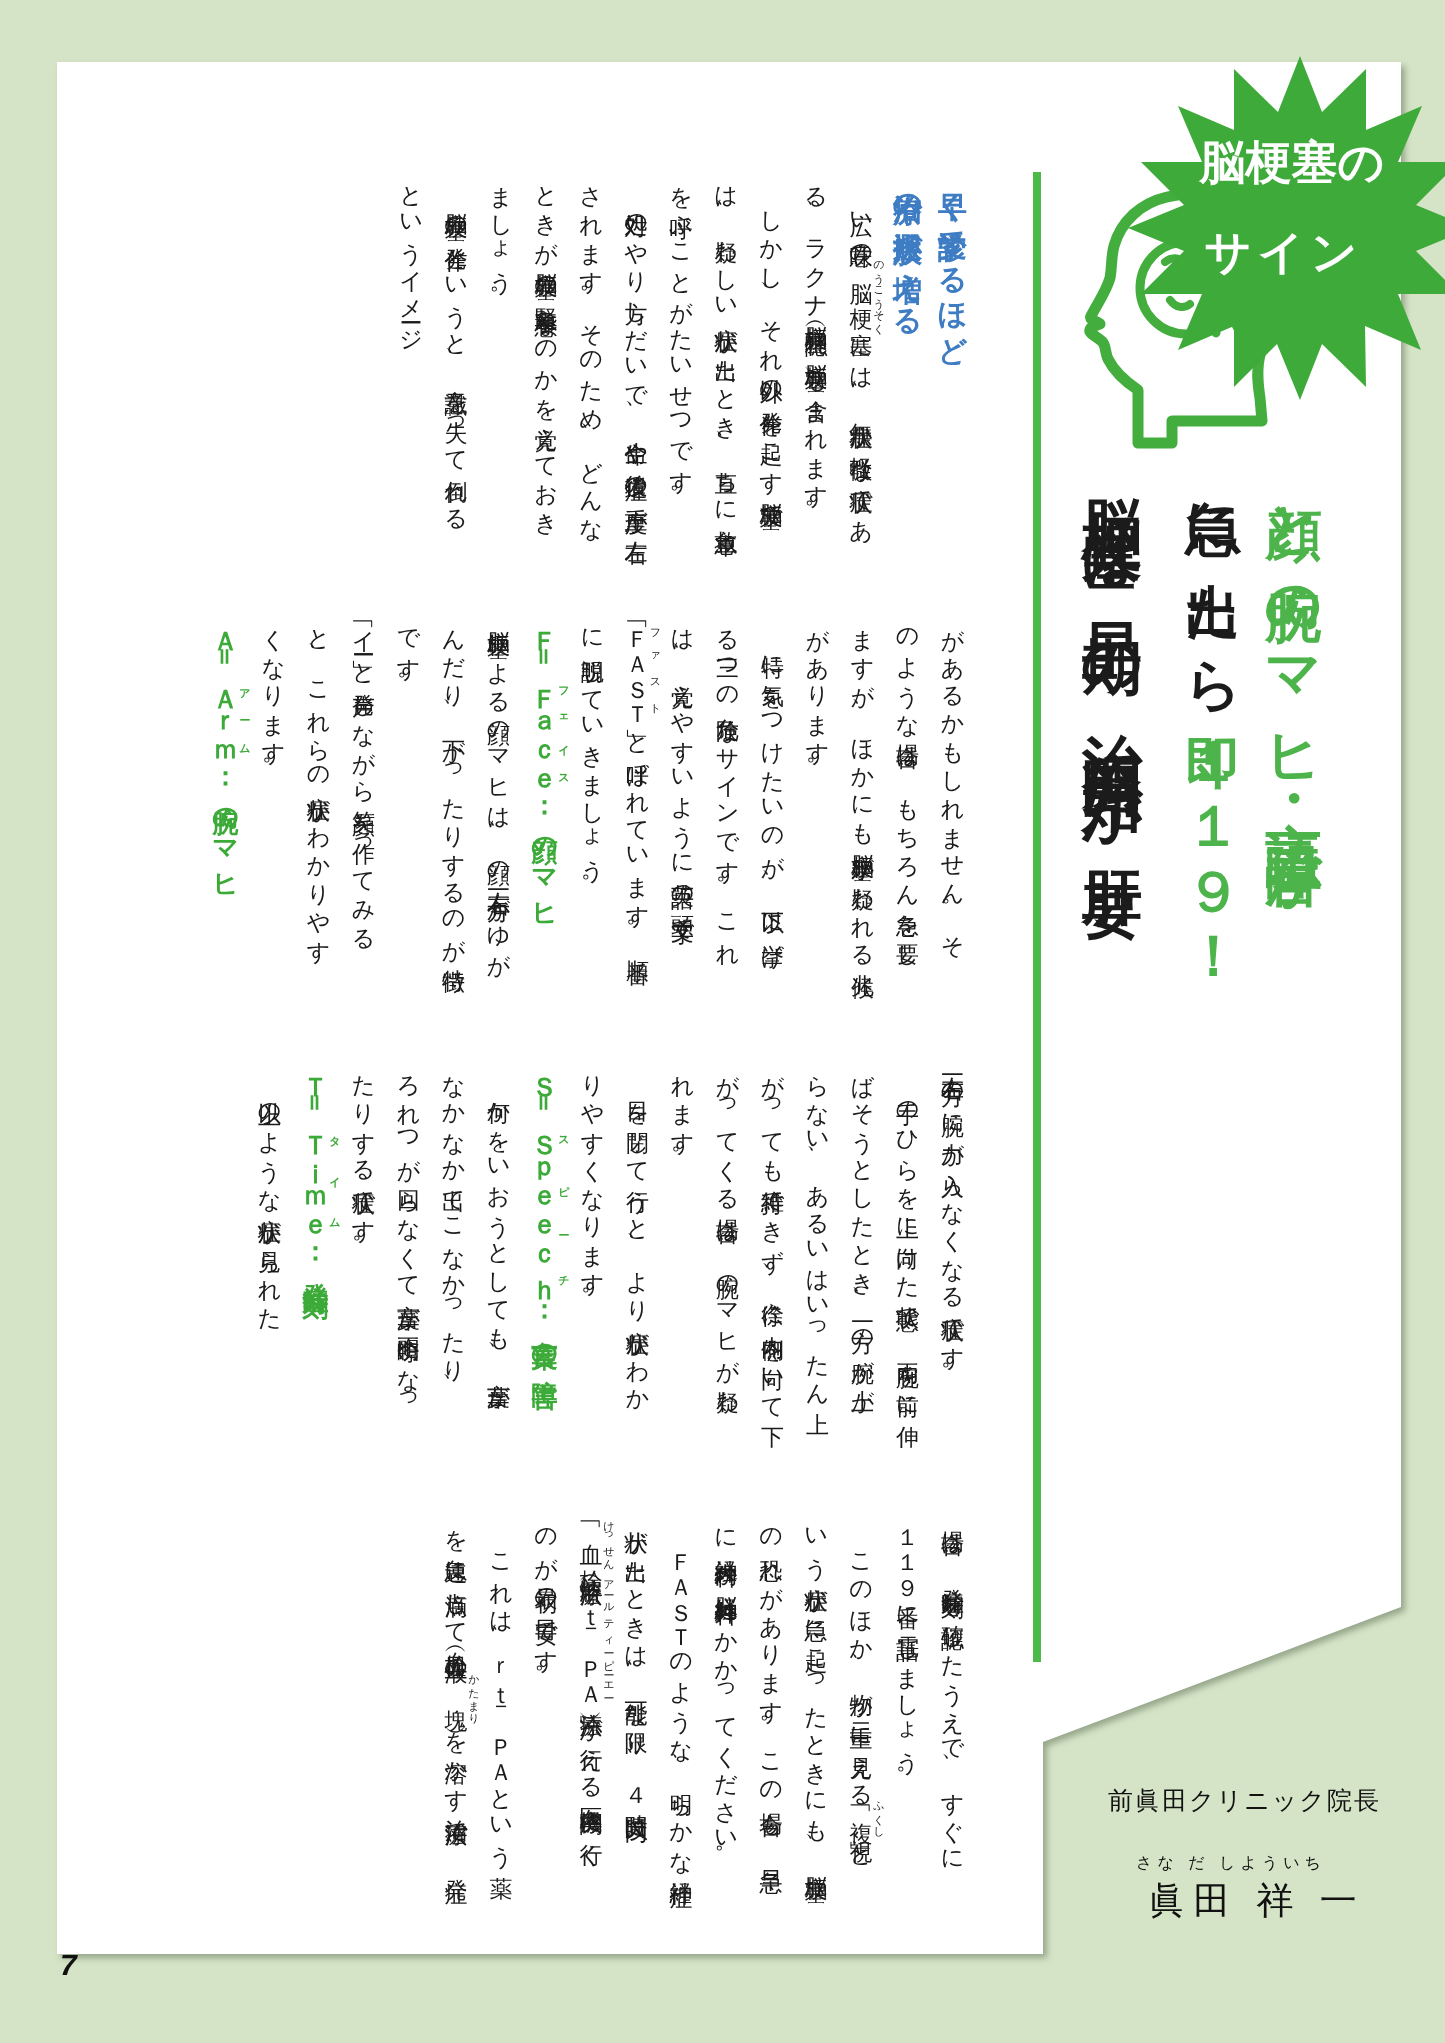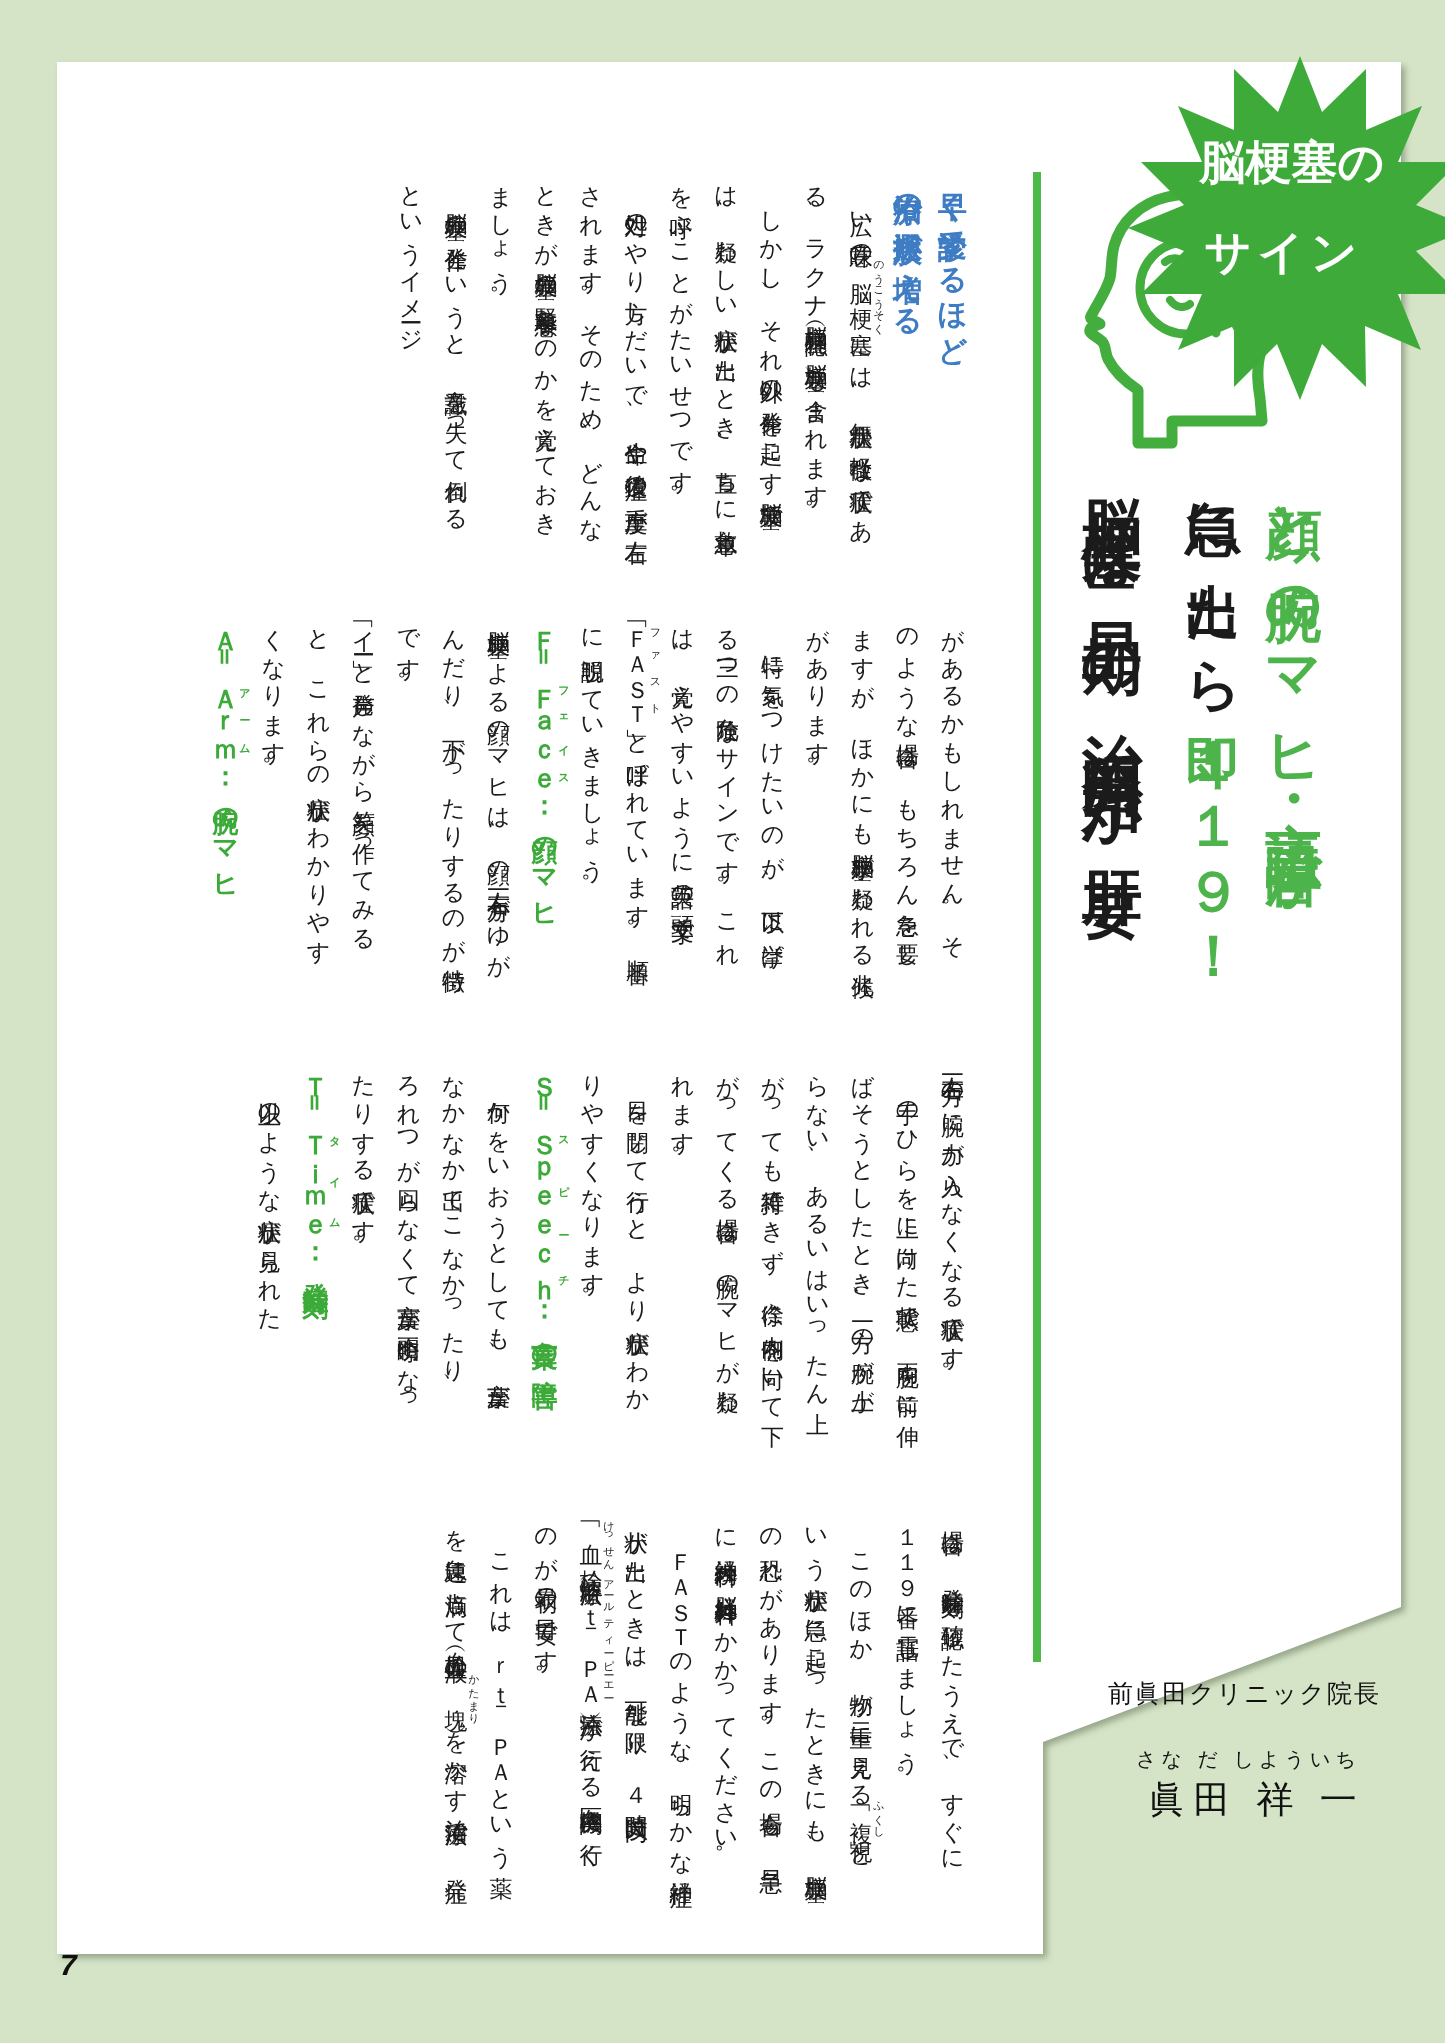--- a/index.html
+++ b/index.html
@@ -51,23 +51,23 @@
     font-family:"Liberation Sans","DejaVu Sans",sans-serif;
     font-weight:bold;font-size:26px;line-height:47px;letter-spacing:3px;
     color:#3caa38;
   }
   .fast-eq{display:inline-block;transform:rotate(90deg);}
   ruby rt{font-size:11px;letter-spacing:0;font-family:"Liberation Sans","DejaVu Sans",sans-serif;}
   
   .badge-svg{position:absolute;left:1030px;top:40px;width:415px;height:380px;}
   .head-svg{position:absolute;left:1040px;top:160px;width:250px;height:330px;}
   
-  .author{position:absolute;left:1108px;top:1677px;font-family:"Liberation Sans","DejaVu Sans",sans-serif;color:#111;}
+  .author{position:absolute;left:1108px;top:1784px;font-family:"Liberation Sans","DejaVu Sans",sans-serif;color:#111;}
   .author-title{font-size:25px;letter-spacing:2px;}
-  .author-furi{margin-top:36px;margin-left:28px;font-size:20px;letter-spacing:5px;}
+  .author-furi{margin-top:36px;margin-left:28px;font-size:16px;letter-spacing:5px;}
   .author-name{margin-top:2px;margin-left:24px;font-size:37px;letter-spacing:8px;text-align:center;}
   
   .page-num{
     position:absolute;left:60px;top:1948px;
     font-family:"Liberation Sans","DejaVu Sans",sans-serif;
     font-weight:bold;font-style:italic;font-size:30px;color:#111;
   }
 </style>
 </head>
 <body>

